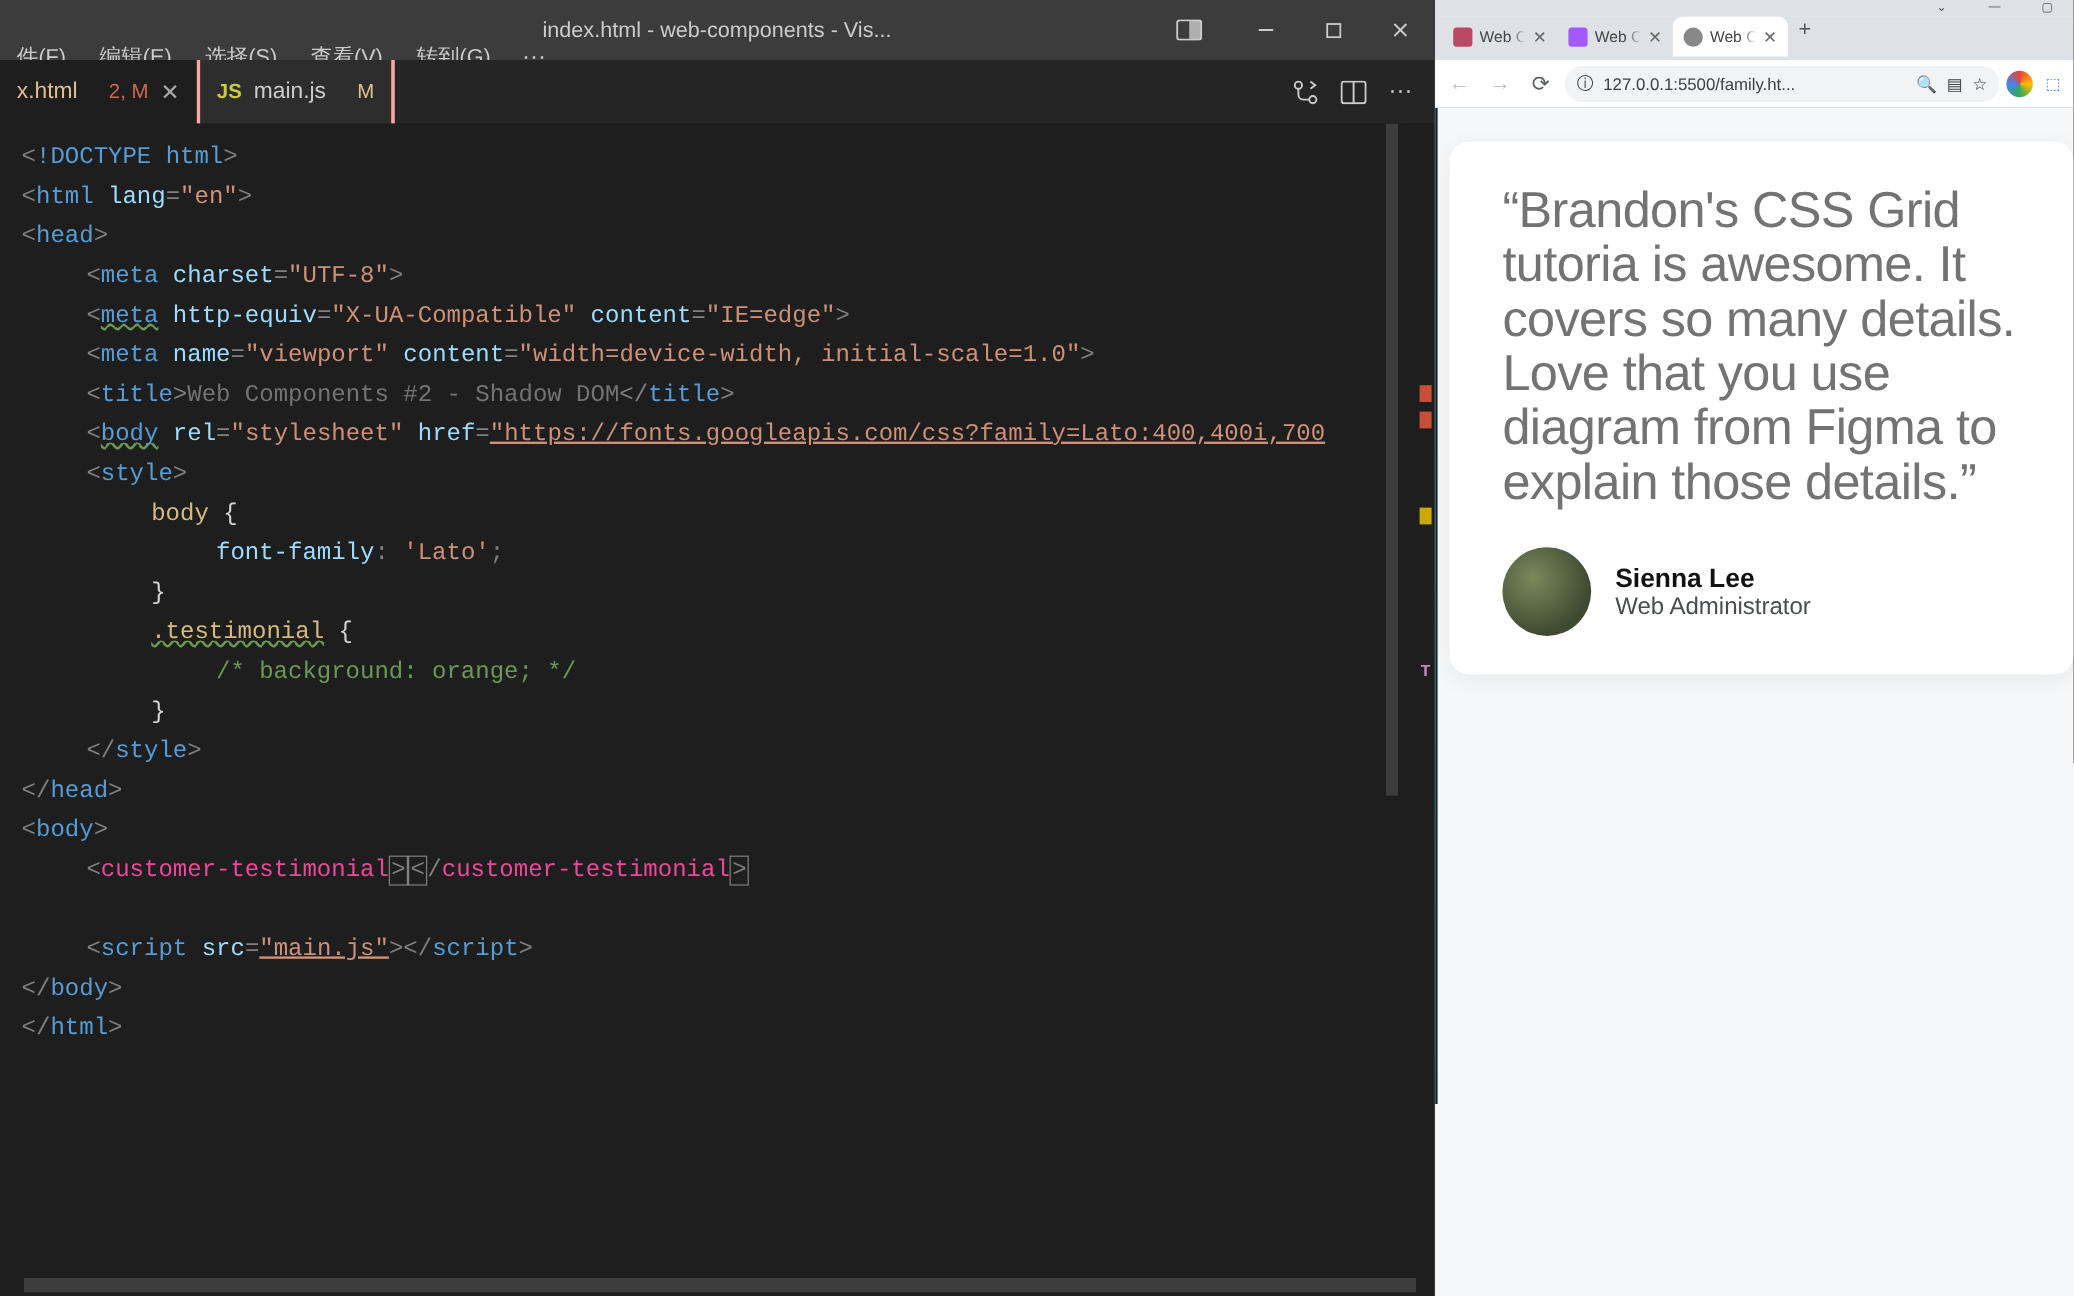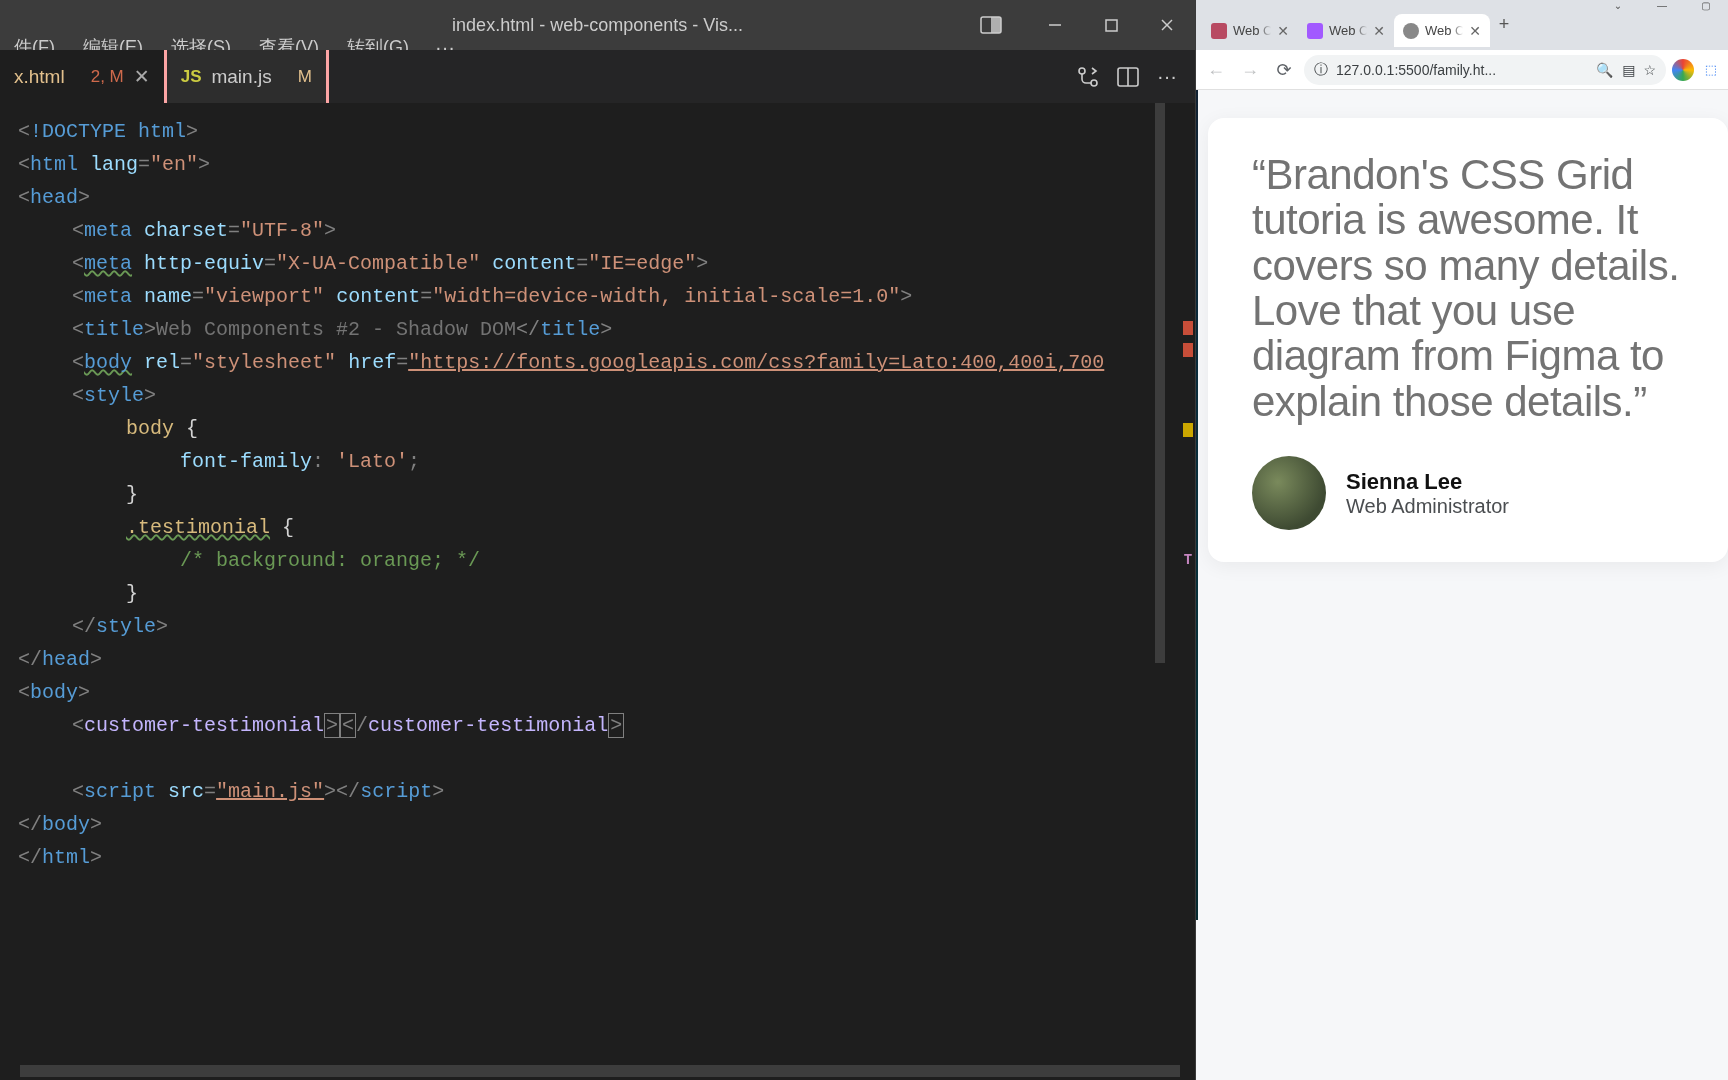--- a/index.html
+++ b/index.html
@@ -125,21 +125,21 @@
   .tagname { color: #569cd6; }
   .attrname { color: #9cdcfe; }
   .attrval { color: #ce9178; }
   .doctype { color: #569cd6; }
   .cssprop { color: #9cdcfe; }
   .cssval { color: #ce9178; }
   .csscls { color: #d7ba7d; }
   .brace { color: #d4d4d4; }
   .comment { color: #6a9955; }
   .txt { color: #737373; }
-  .customtag { color: #c4b5fd; }
+  .customtag { color: #ec4899; }
   .wavy { text-decoration: underline wavy #6a9955; text-decoration-skip-ink: none; }
 
   .minimap {
     position: absolute;
     right: 0;
     top: 0;
     width: 30px;
     height: 100%;
     background: #1e1e1e;
   }

